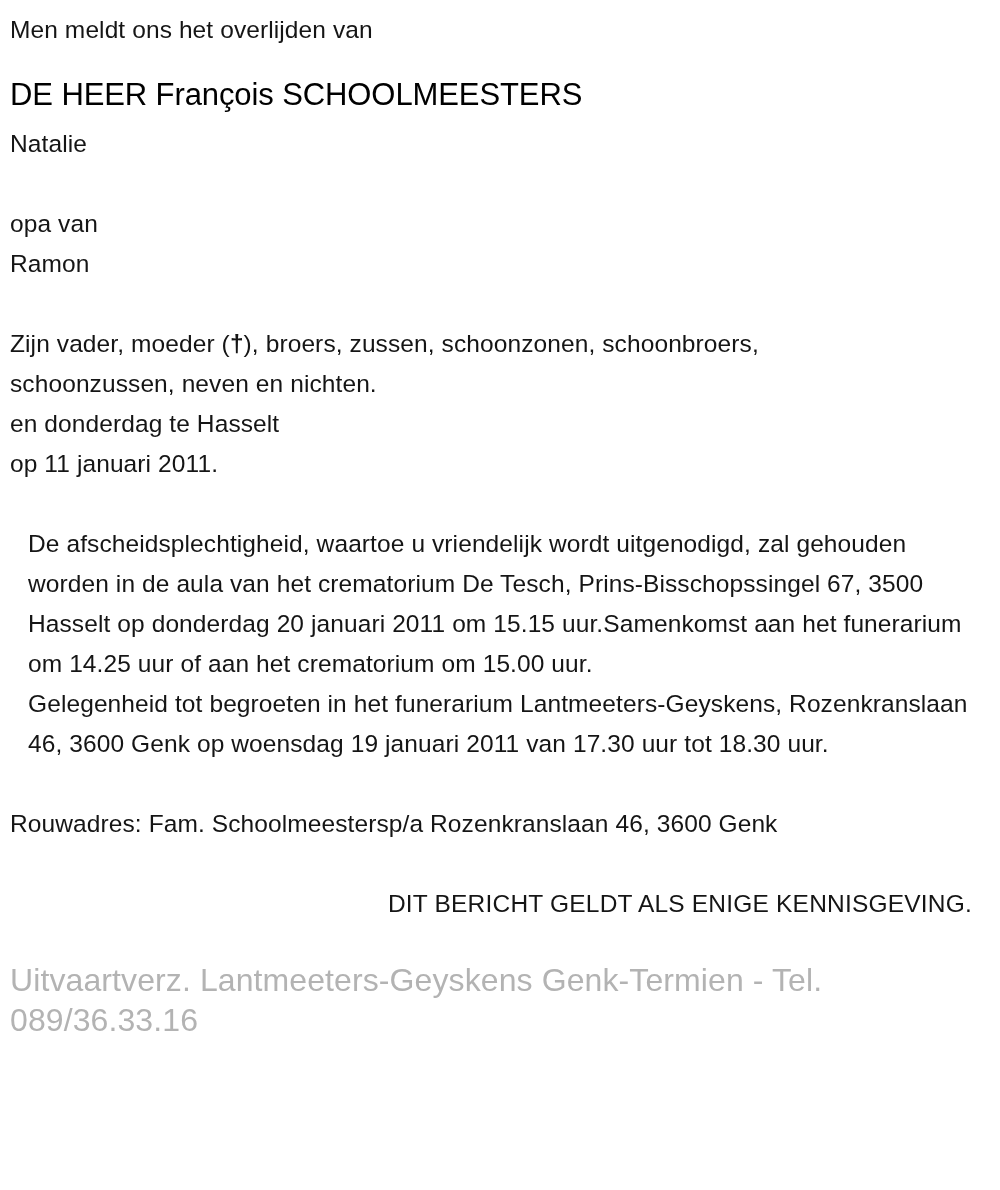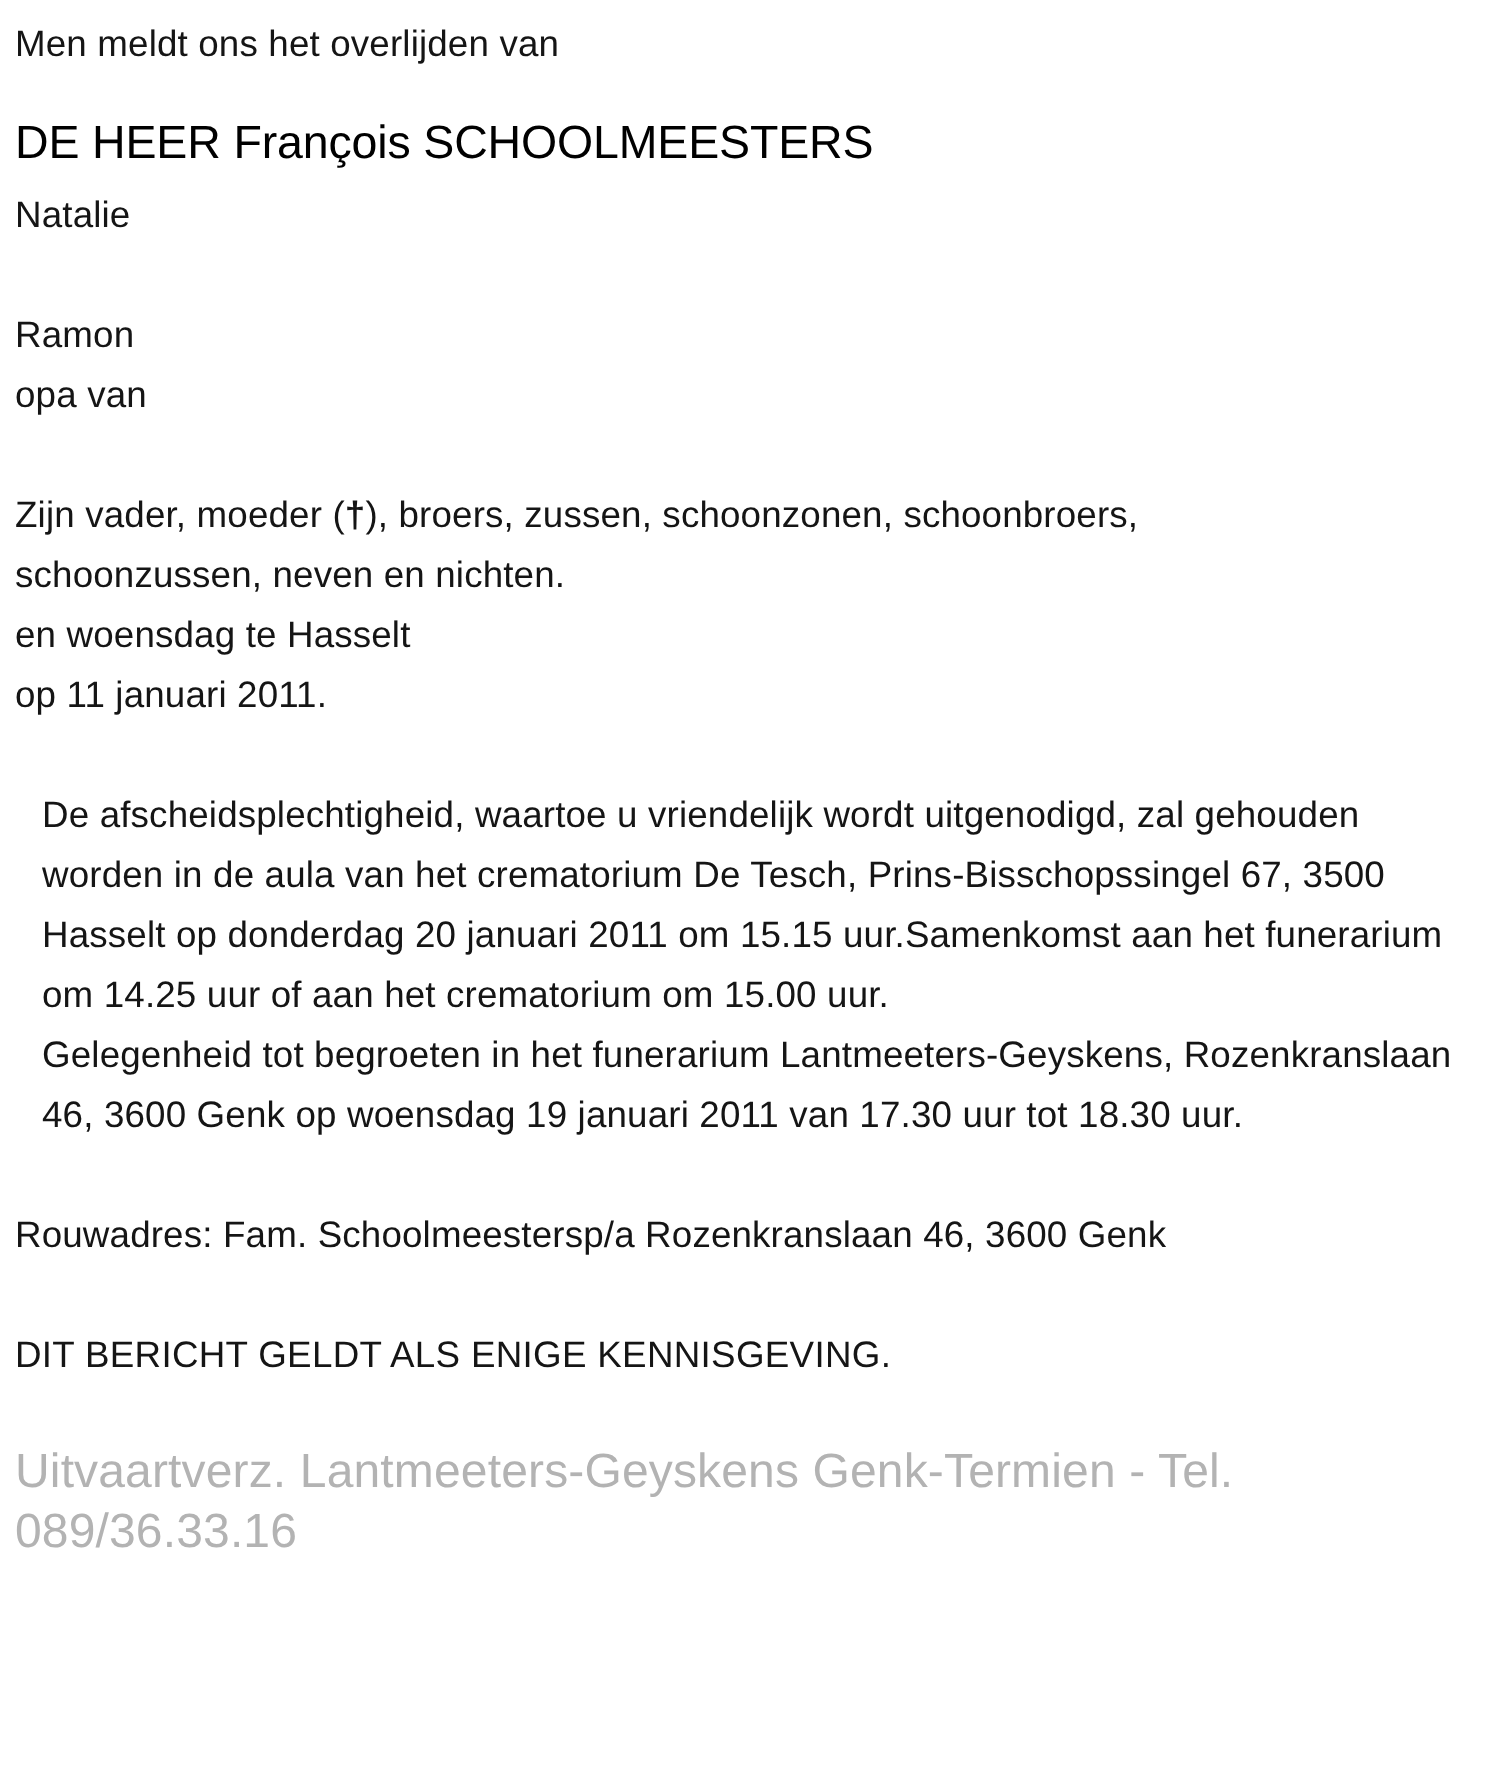--- a/index.html
+++ b/index.html
@@ -50,20 +50,21 @@
     color: #151515;
     max-width: 952px;
     letter-spacing: 0.1px;
     margin-left: 18px;
   }
   .notice {
     font-size: 24.5px;
     line-height: 40px;
     color: #151515;
     letter-spacing: 0.2px;
+    text-align: right;
   }
   .footer {
     font-size: 32px;
     line-height: 40px;
     color: #b3b3b3;
     letter-spacing: 0.1px;
     margin-top: 36px;
   }
 </style>
 </head>
@@ -72,29 +73,29 @@
 <div class="page">
 
   <div class="line">Men meldt ons het overlijden van</div>
 
   <div class="deceased-name">DE HEER François SCHOOLMEESTERS</div>
 
   <div class="line">Natalie</div>
 
   <div class="spacer"></div>
 
+  <div class="line">opa van</div>
   <div class="line">Ramon</div>
-  <div class="line">opa van</div>
 
   <div class="spacer"></div>
 
   <div class="line"><span>Zijn vader, moeder (</span><span class="dagger">†</span><span>), broers, zussen, schoonzonen, schoonbroers,</span></div>
   <div class="line">schoonzussen, neven en nichten.</div>
 
-  <div class="line">en woensdag te Hasselt</div>
+  <div class="line">en donderdag te Hasselt</div>
   <div class="line">op 11 januari 2011.</div>
 
   <div class="spacer"></div>
 
   <div class="paragraph">De afscheidsplechtigheid, waartoe u vriendelijk wordt uitgenodigd, zal gehouden worden in de aula van het crematorium De Tesch, Prins-Bisschopssingel 67, 3500 Hasselt op donderdag 20 januari 2011 om 15.15 uur.Samenkomst aan het funerarium om 14.25 uur of aan het crematorium om 15.00 uur.</div>
   <div class="paragraph">Gelegenheid tot begroeten in het funerarium Lantmeeters-Geyskens, Rozenkranslaan 46, 3600 Genk op woensdag 19 januari 2011 van 17.30 uur tot 18.30 uur.</div>
 
   <div class="spacer"></div>
 
   <div class="line">Rouwadres: Fam. Schoolmeestersp/a Rozenkranslaan 46, 3600 Genk</div>

